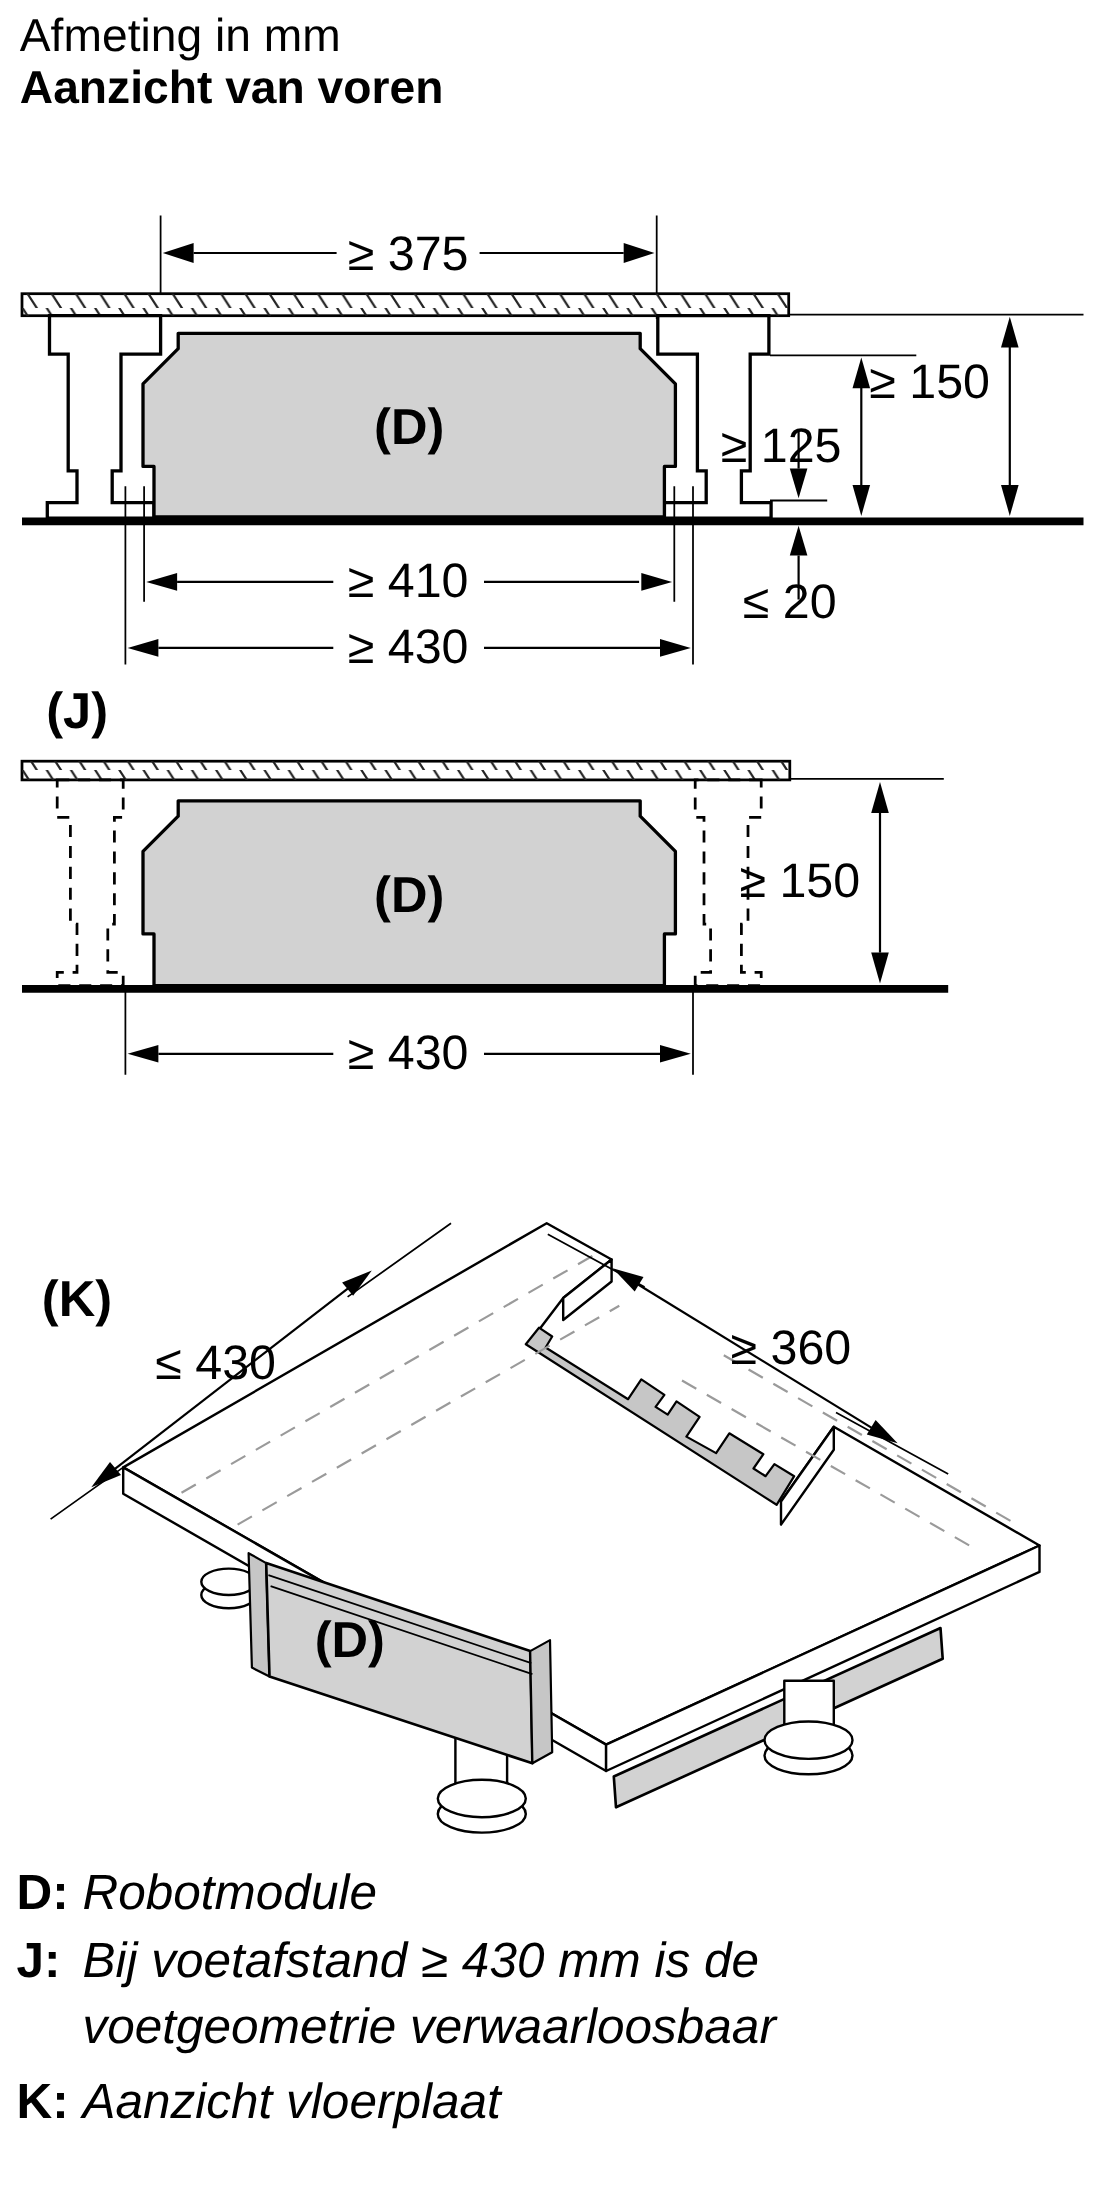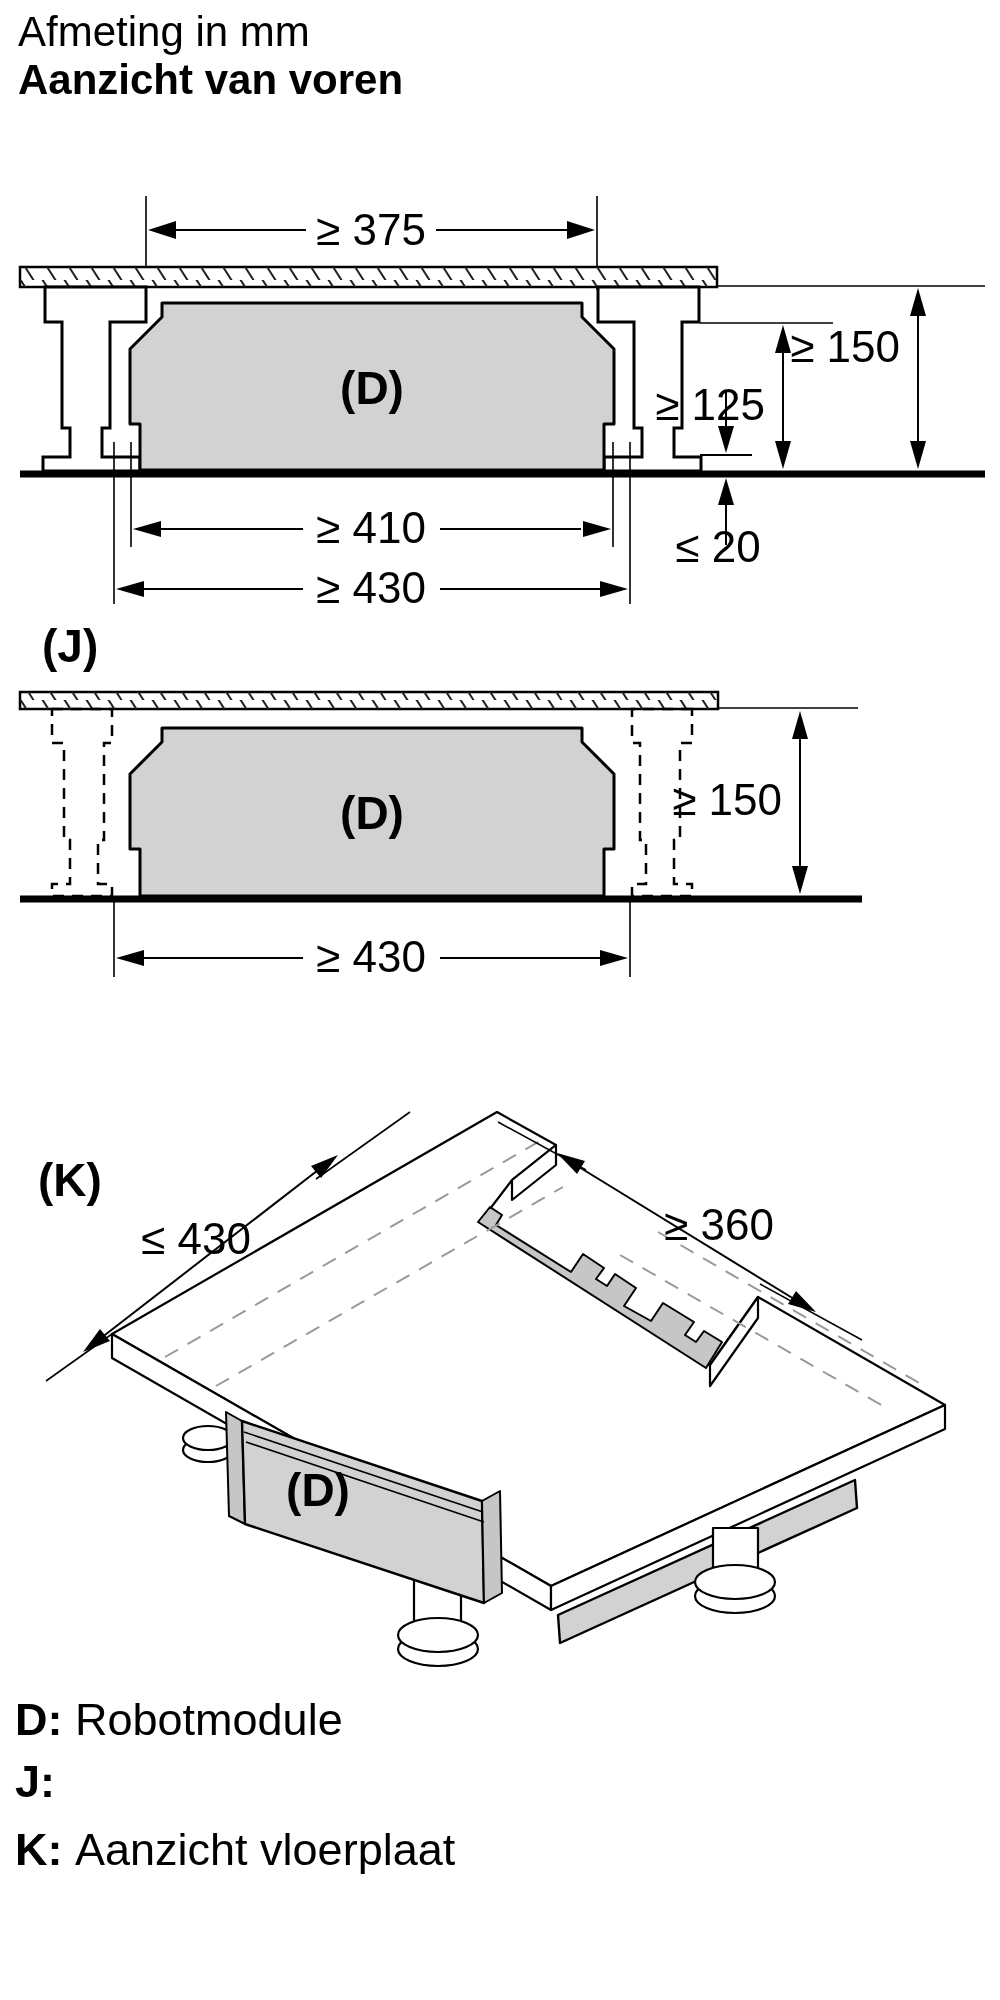--- a/index.html
+++ b/index.html
@@ -10,21 +10,21 @@
   }
   html,body{margin:0;padding:0;background:#ffffff;}
   #page{position:relative;width:1000px;height:2000px;background:#fff;overflow:hidden;
         font-family:"Liberation Sans",sans-serif;color:#000;}
   #drawing{position:absolute;left:0;top:0;}
   .title-line1{position:absolute;left:18px;top:8px;font-size:42px;font-weight:400;}
   .title-line2{position:absolute;left:18px;top:56px;font-size:42px;font-weight:700;text-align:center;}
   .legend{position:absolute;left:15px;top:1690px;width:940px;font-size:45px;line-height:60px;}
   .legend-row{display:flex;align-items:flex-start;}
   .legend-key{font-weight:700;width:60px;flex:0 0 60px;}
-  .legend-txt{flex:1;}
+  .legend-txt{flex:1;font-style:italic;}
   .lr-j{margin-top:2px;}
   .lr-k{margin-top:8px;}
   
   .outline{fill:#ffffff;stroke:var(--line);stroke-width:3;}
   .plate{fill:#ffffff;stroke:var(--line);stroke-width:2.5;}
   .module{fill:var(--module-fill);stroke:var(--line);stroke-width:3;stroke-linejoin:round;}
   .floor{stroke:var(--line);stroke-width:7;}
   .thin{stroke:var(--line);stroke-width:1.6;fill:none;}
   .dimline{stroke:var(--line);stroke-width:2;fill:none;}
   .arrow{fill:var(--line);stroke:none;}
@@ -210,20 +210,22 @@
   </svg>
 
   <div class="legend">
     <div class="legend-row">
       <div class="legend-key">D:</div>
       <div class="legend-txt">Robotmodule</div>
     </div>
     <div class="legend-row lr-j">
       <div class="legend-key">J:</div>
       <div class="legend-txt">
+        <div>Bij voetafstand ≥ 430 mm is de</div>
+        <div>voetgeometrie verwaarloosbaar</div>
       </div>
     </div>
     <div class="legend-row lr-k">
       <div class="legend-key">K:</div>
       <div class="legend-txt">Aanzicht vloerplaat</div>
     </div>
   </div>
 
 </div>
 

